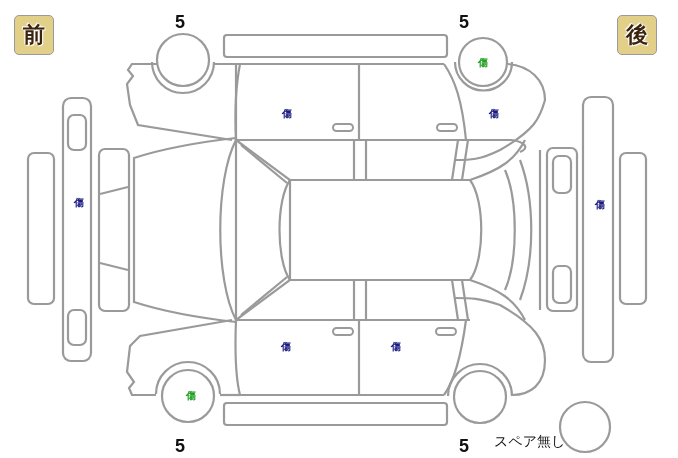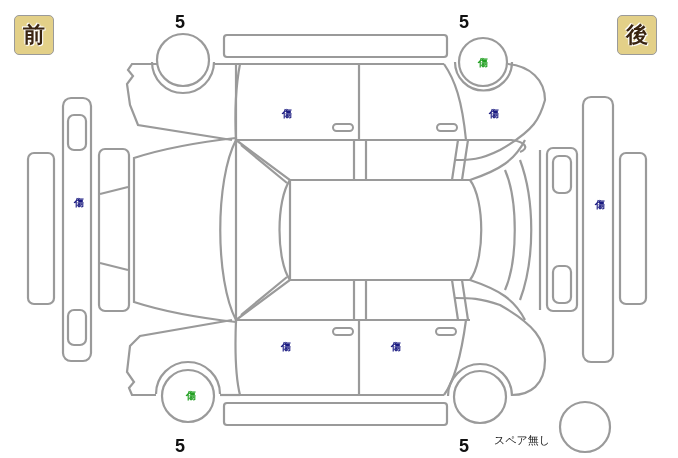--- a/index.html
+++ b/index.html
@@ -15,21 +15,21 @@
   #badge-rear { left:617px; top:15px; }
   .tire-num {
     position:absolute; font-family:"Liberation Sans", sans-serif; font-weight:bold;
     font-size:18px; color:#111; line-height:1;
   }
   .mark {
     position:absolute; font-family:"DejaVu Sans", sans-serif; font-size:10px; font-weight:bold; line-height:1;
   }
   .mark.blue { color:#1a1a80; }
   .mark.green { color:#22a022; }
-  .spare-label { position:absolute; font-family:"DejaVu Sans", sans-serif; font-size:11px; color:#111; }
+  .spare-label { position:absolute; font-family:"DejaVu Sans", sans-serif; font-size:14px; color:#111; }
   svg { position:absolute; left:0; top:0; }
   .o { fill:none; stroke:#9a9a9a; stroke-width:2.2; }
   .i { fill:#fff; stroke:#b8b8b8; stroke-width:1.2; }
 </style>
 </head>
 <body>
 
 <svg width="678" height="458" viewBox="0 0 678 458">
 
   <rect class="o" x="224" y="35" width="223" height="22" rx="3"></rect>

